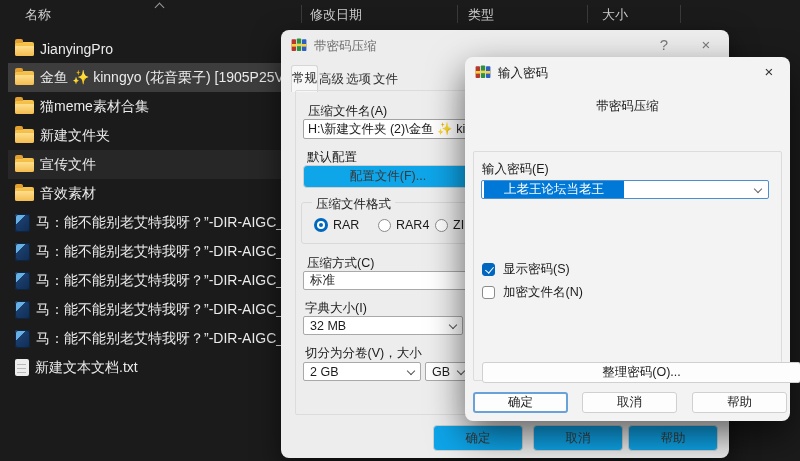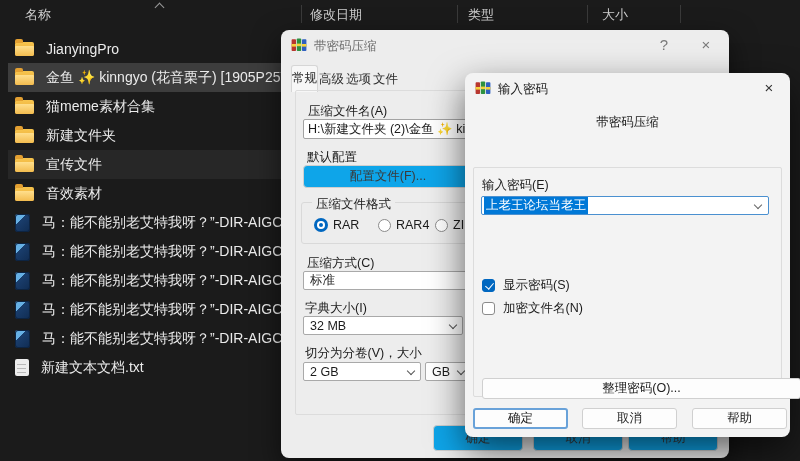--- a/index.html
+++ b/index.html
@@ -12,21 +12,21 @@
   .col-name{left:25px;} .col-date{left:310px;} .col-type{left:468px;} .col-size{left:602px;}
   .col-divider{position:absolute;top:5px;width:1px;height:18px;background:#3a3a3a;}
   .sort-caret{position:absolute;left:156px;top:4px;width:7px;height:7px;
     border-left:1.6px solid #9a9a9a;border-top:1.6px solid #9a9a9a;transform:rotate(45deg);}
 
   .file-list{position:absolute;top:34px;left:0;width:100%;}
   .file-row{position:relative;height:29px;display:flex;align-items:center;padding-left:15px;
     font-size:14px;color:#ebebeb;white-space:nowrap;}
   .file-row.selected{background:linear-gradient(to right,transparent 0,transparent 8px,#3d3d3d 8px,#3d3d3d 298px,transparent 298px);}
   .file-row.hover{background:linear-gradient(to right,transparent 0,transparent 8px,#272727 8px,#272727 298px,transparent 298px);}
-  .file-row .label{margin-left:12px;}
+  .file-row .label{margin-left:6px;}
 
   .icon{flex:0 0 auto;}
   .icon.folder{width:19px;height:14px;position:relative;background:linear-gradient(#f7c54d,#eba93b);border-radius:2px;}
   .icon.folder::before{content:"";position:absolute;top:-3px;left:0;width:8px;height:4px;background:#e3a032;border-radius:2px 2px 0 0;}
   .icon.folder::after{content:"";position:absolute;left:0;right:0;bottom:0;height:10px;background:linear-gradient(#ffdf8d,#f3bc4f);border-radius:1px 1px 2px 2px;}
   .icon.video{width:15px;height:18px;border-radius:3px;background:linear-gradient(135deg,#66b0e4 0%,#66b0e4 34%,#1a3e6d 35%,#102c52 100%);box-shadow:inset 0 0 0 1px #0d2442;}
   .icon.text{width:14px;height:17px;background:#ededed;border-radius:2px;
     background-image:repeating-linear-gradient(#ededed 0 3px,#b9b9b9 3px 4px);background-size:9px 100%;background-position:2px 2px;background-repeat:no-repeat;}
 
   
@@ -58,28 +58,28 @@
   .group-cap{position:absolute;top:-7px;left:10px;background:#ededed;padding:0 4px;font-size:12.5px;color:#1b1b1b;}
   .radio-item{position:absolute;top:15px;display:flex;align-items:flex-end;font-size:12.5px;color:#1b1b1b;}
   .rdot{width:13px;height:13px;border-radius:50%;border:1px solid #8b8b8b;background:#fff;margin-right:5px;position:relative;}
   .radio-item.on .rdot{border:none;background:#0067c0;width:14px;height:14px;}
   .radio-item.on .rdot::before{content:"";position:absolute;left:3px;top:3px;width:8px;height:8px;border-radius:50%;background:#fff;}
   .radio-item.on .rdot::after{content:"";position:absolute;left:5px;top:5px;width:4px;height:4px;border-radius:50%;background:#0067c0;}
   #compress .btn{background:#0ea5e9;border-color:#cfcfcf;color:#3a3a3a;width:90px;height:26px;}
 
   
   #password{left:465px;top:57px;width:325px;height:364px;background:#f3f3f3;
-    box-shadow:0 14px 36px rgba(0,0,0,.6);z-index:20;margin-top:16px;}
+    box-shadow:0 14px 36px rgba(0,0,0,.6);z-index:20;}
   #password .title-text{color:#1a1a1a;}
   #password .tb-btn{color:#333;}
   .ctx-label{position:absolute;top:41px;left:0;width:100%;text-align:center;font-size:12.5px;color:#1b1b1b;}
   .panel{position:absolute;left:8px;top:94px;width:309px;height:230px;border:1px solid #dcdcdc;border-radius:2px;}
   .pwd-combo{position:absolute;left:16px;top:123px;width:288px;height:19px;background:#fff;
     border:1px solid #4a90d0;border-radius:2px;display:flex;align-items:center;padding:0 18px 0 2px;font-size:12.5px;}
-  .pwd-combo .sel{background:#0078d7;color:#fff;padding:0 2px;white-space:nowrap;}
+  .pwd-combo .sel{background:#0078d7;color:#fff;padding:0 20px;white-space:nowrap;}
   .pwd-combo .chev{right:7px;top:5px;border-color:#666;}
   .check-row{position:absolute;display:flex;align-items:center;font-size:12.5px;color:#1b1b1b;}
   .cbox{width:13px;height:13px;border:1px solid #8b8b8b;border-radius:3px;background:#fff;margin-right:8px;position:relative;}
   .check-row.on .cbox{background:#0067c0;border-color:#0067c0;}
   .check-row.on .cbox::after{content:"";position:absolute;left:3.5px;top:1px;width:4px;height:7px;
     border-right:1.6px solid #fff;border-bottom:1.6px solid #fff;transform:rotate(40deg);}
   #password .btn{height:21px;border-radius:3px;}
   #password .btn.focused{border:2px solid #69a2d9;}
 </style>
 </head>

